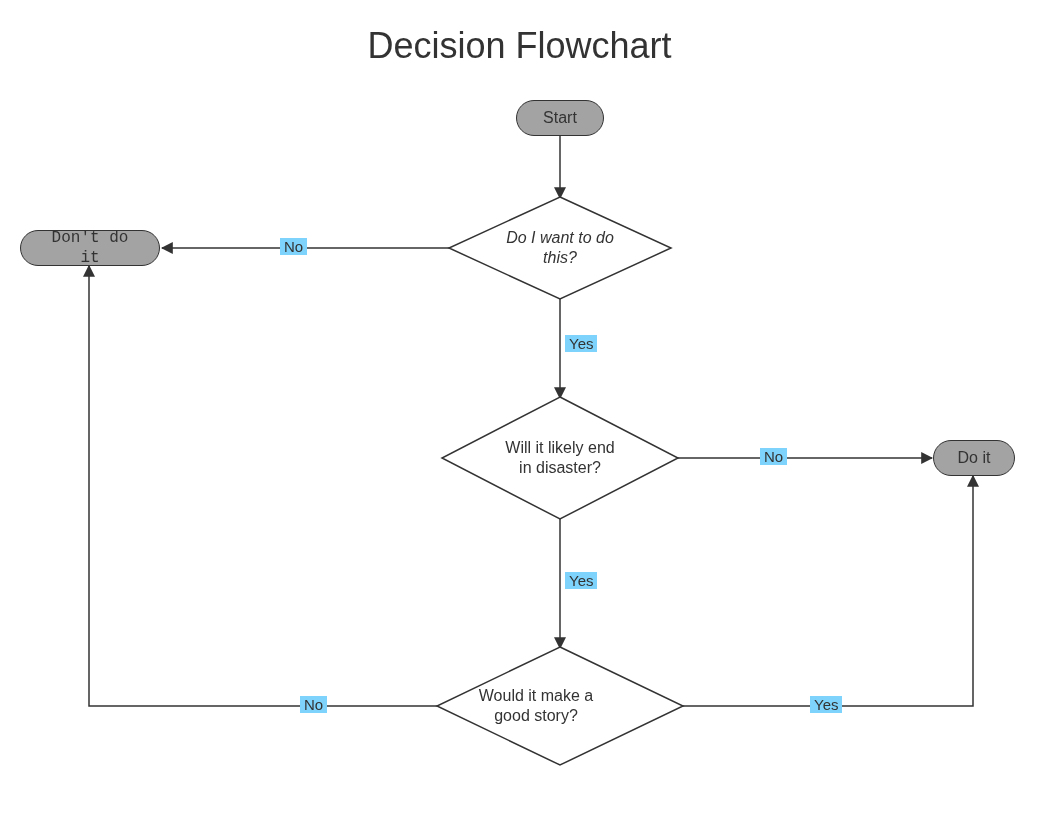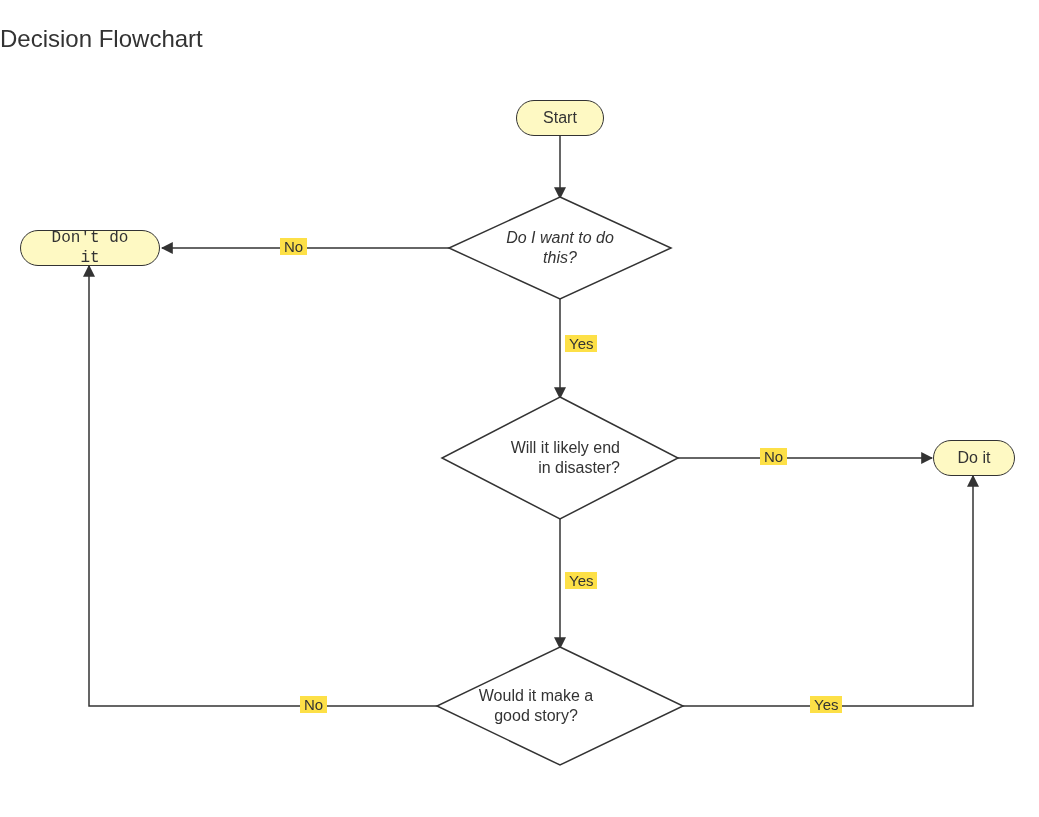--- a/index.html
+++ b/index.html
@@ -9,46 +9,47 @@
       width: 1039px;
       height: 817px;
       position: relative;
       color: #333333;
     }
     .title {
       position: absolute;
       top: 25px;
       left: 0;
       width: 100%;
-      font-size: 24px;
+      text-align: center;
+      font-size: 36px;
       font-weight: 400;
       color: #333333;
     }
     .node {
       position: absolute;
       display: flex;
       align-items: center;
       justify-content: center;
       text-align: center;
       font-size: 16px;
       color: #333333;
       line-height: 1.25;
     }
     .rounded {
       border: 1.5px solid #333333;
       border-radius: 18px;
-      background: #fef9c3;
+      background: #a3a3a3;
       padding: 0 18px;
       height: 36px;
     }
     .edge-label {
       position: absolute;
       font-size: 15px;
       color: #333333;
-      background: #fde047;
+      background: #7dd3fc;
       padding: 0 4px;
     }
     svg.connectors {
       position: absolute;
       top: 0;
       left: 0;
       width: 1039px;
       height: 817px;
       pointer-events: none;
     }
@@ -93,21 +94,21 @@
   <polygon points="113,2 224,53 113,104 2,53" fill="#ffffff" stroke="#333333" stroke-width="1.5"></polygon>
 </svg>
 <div class="node" style="left:460px; top:198px; width:200px; height:100px;">
   <span style="max-width:130px;font-style:italic;">Do I want to do this?</span>
 </div>
 
 <svg style="position:absolute; left:440px; top:395px;" width="240" height="126">
   <polygon points="120,2 238,63 120,124 2,63" fill="#ffffff" stroke="#333333" stroke-width="1.5"></polygon>
 </svg>
 <div class="node" style="left:450px; top:398px; width:220px; height:120px;">
-  <span style="max-width:120px;text-align:right;">Will it likely end in disaster?</span>
+  <span style="max-width:120px;">Will it likely end in disaster?</span>
 </div>
 
 <svg style="position:absolute; left:435px; top:645px;" width="250" height="122">
   <polygon points="125,2 248,61 125,120 2,61" fill="#ffffff" stroke="#333333" stroke-width="1.5"></polygon>
 </svg>
 <div class="node" style="left:424px; top:648px; width:224px; height:116px;">
   <span style="max-width:140px;">Would it make a good story?</span>
 </div>
 
 <div class="node rounded" style="left:20px; top:230px; width:140px;font-family:Liberation Mono, monospace;">

